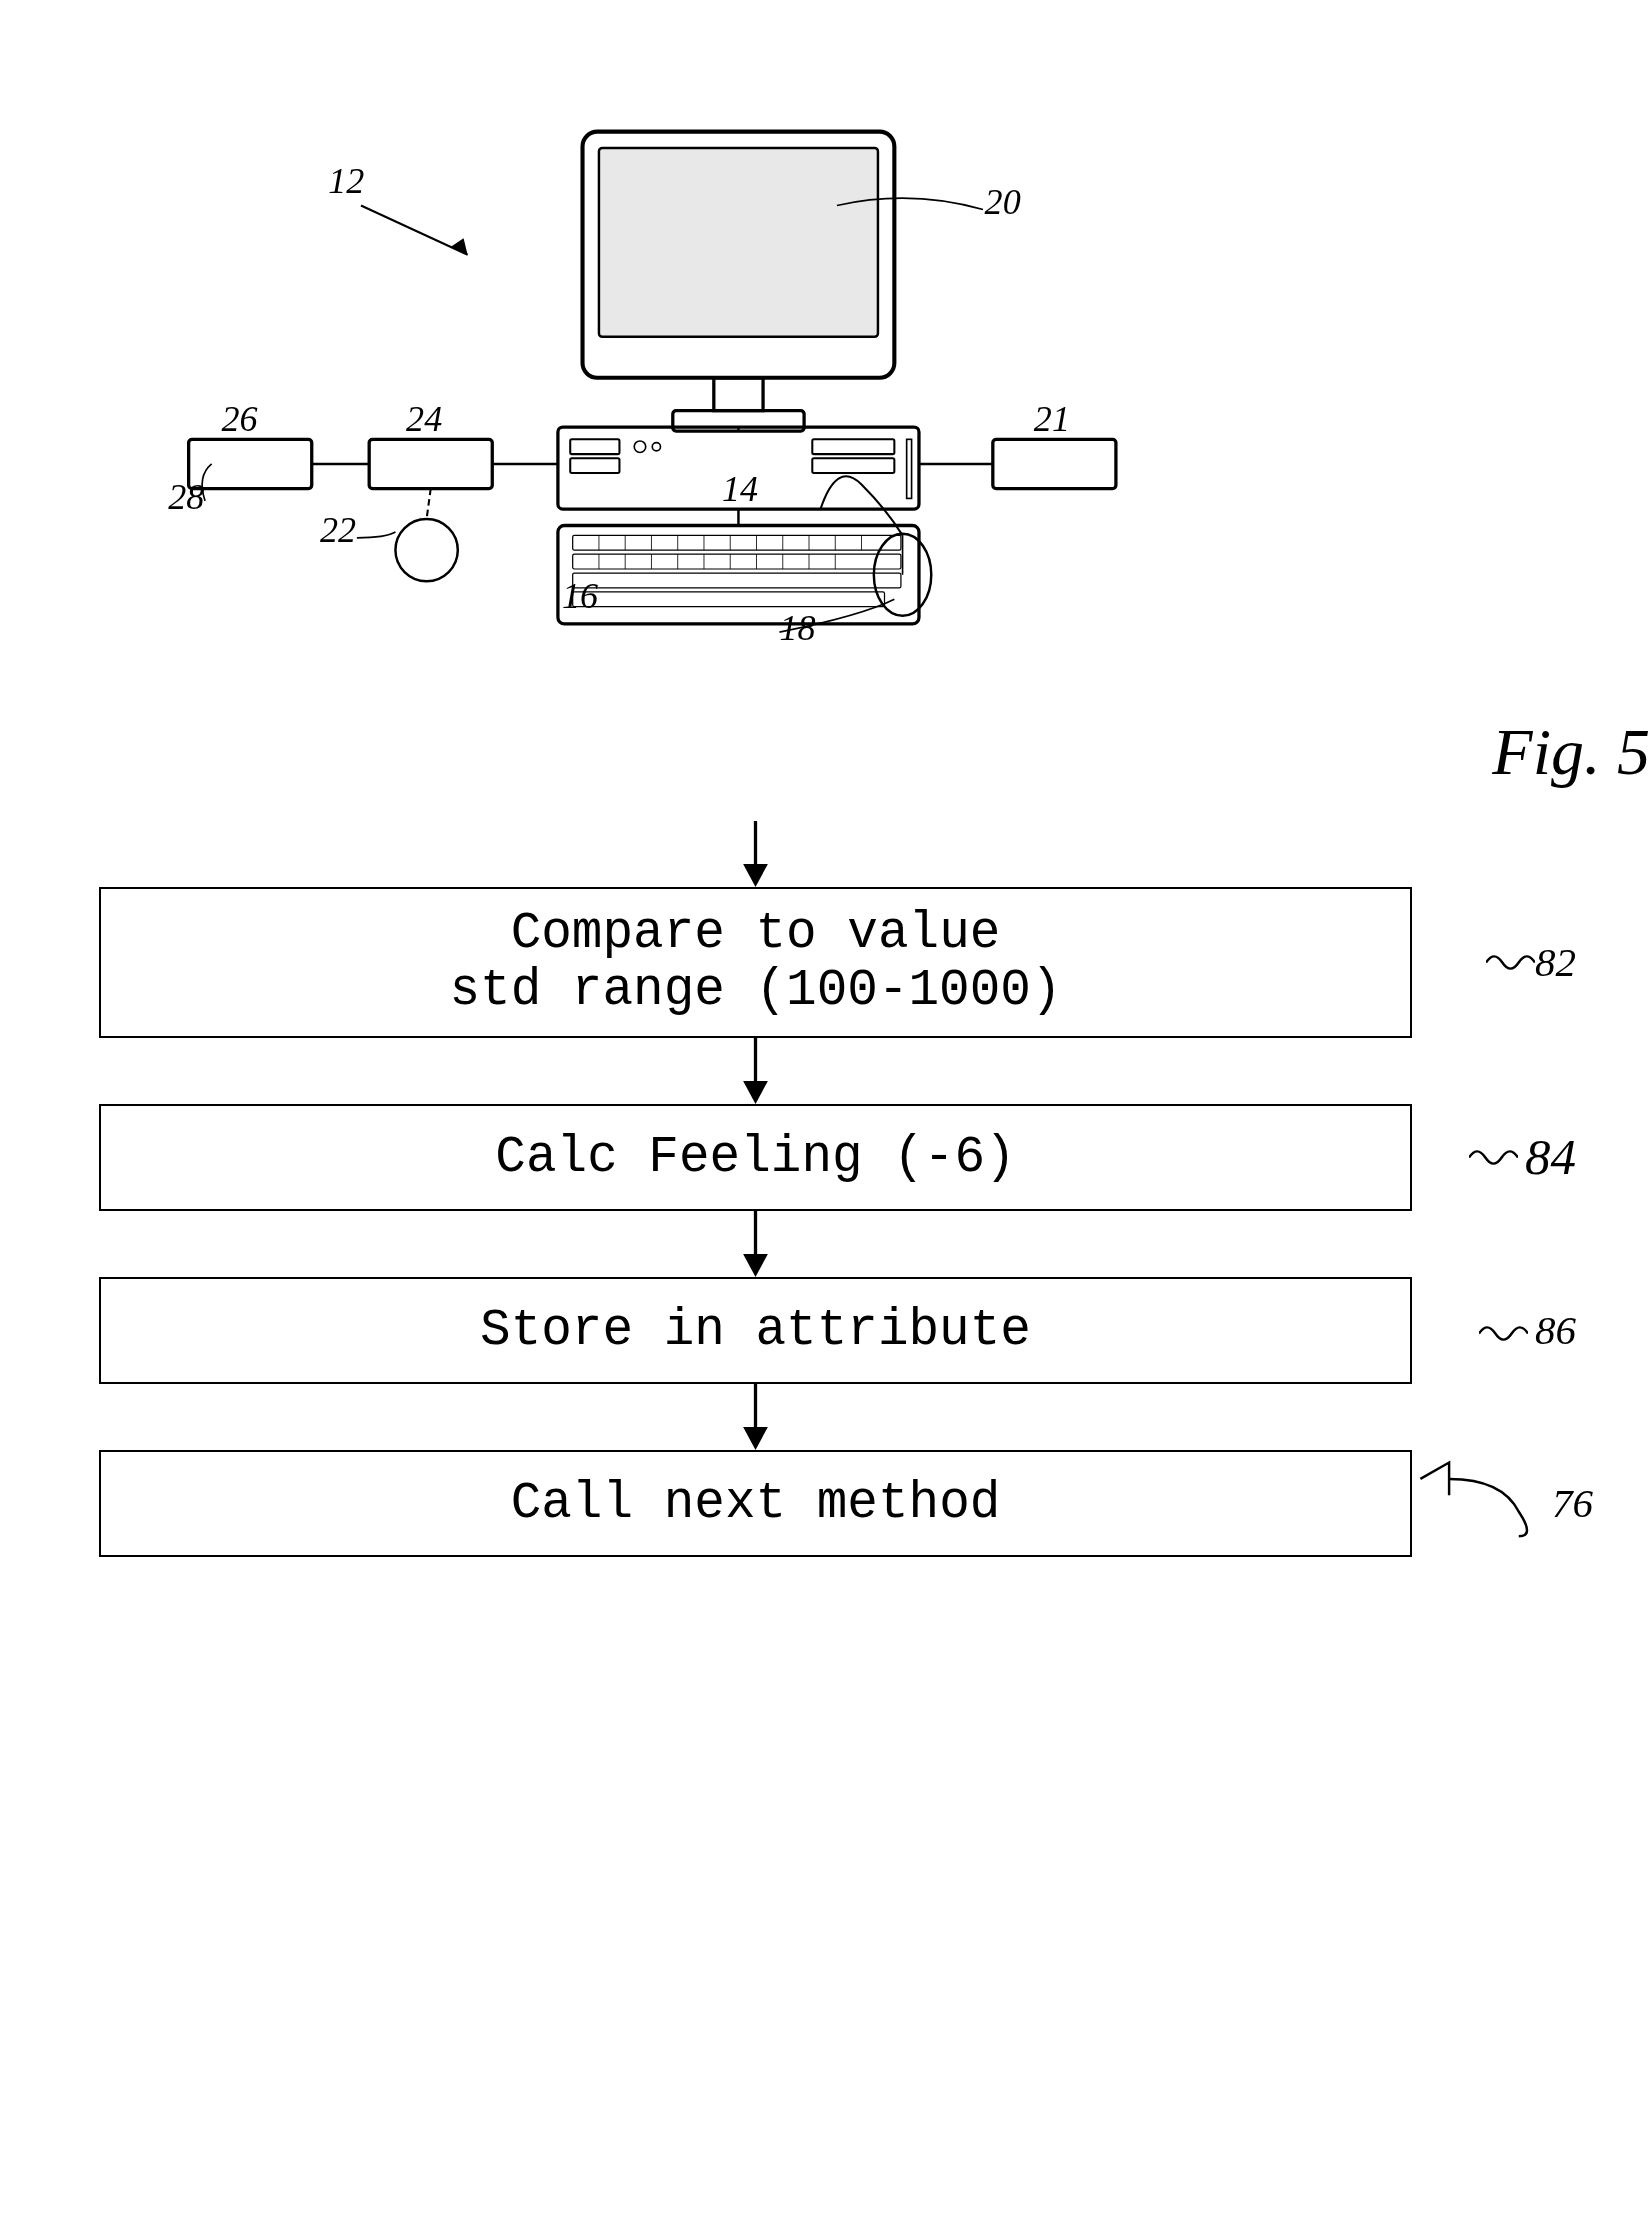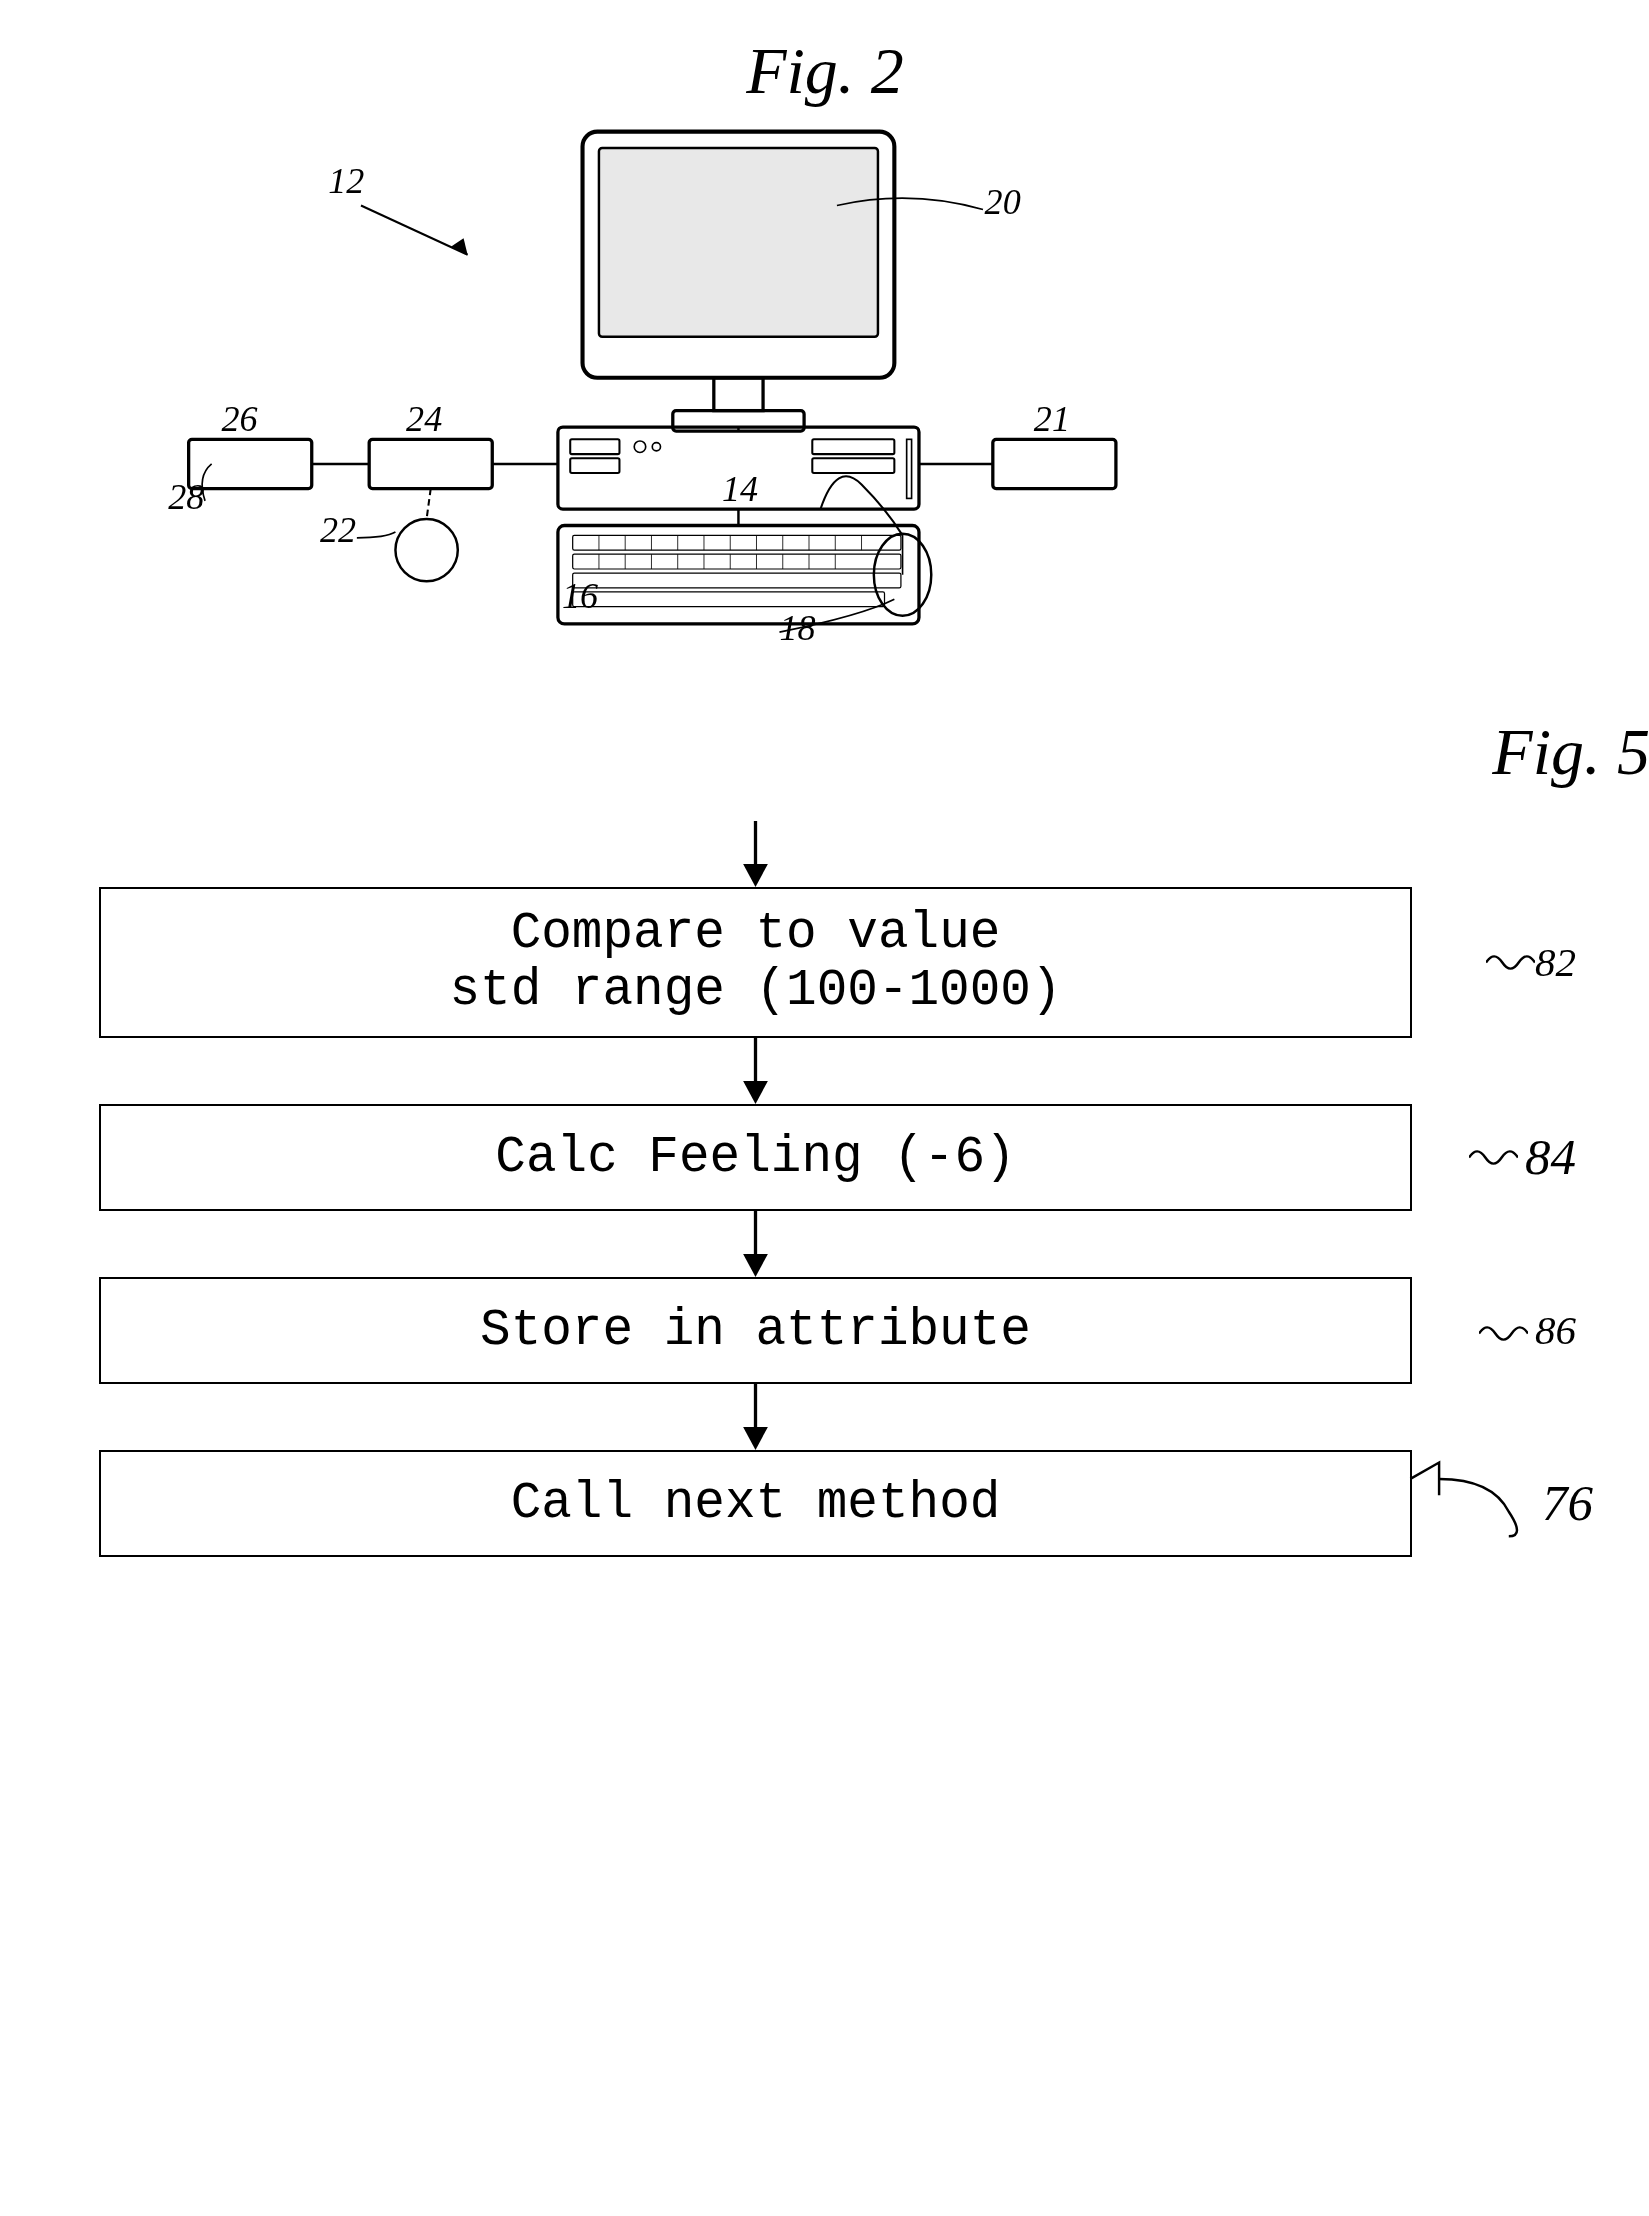--- a/index.html
+++ b/index.html
@@ -97,21 +97,20 @@
       width: 49px;
       height: 66px;
     }
 
   </style>
 </head>
 <body>
 
 <div class="page">
 
-  <div class="fig2-title">Fig. 2</div>
 
   <div class="fig2-area">
     <svg viewBox="0 0 1700 680" width="1395" height="558" xmlns="http://www.w3.org/2000/svg" class="computer-svg">
 
       <rect x="560" y="30" width="380" height="300" rx="18" ry="18" fill="none" stroke="#000" stroke-width="5"></rect>
 
       <rect x="580" y="50" width="340" height="230" rx="4" ry="4" fill="#e8e8e8" stroke="#000" stroke-width="3"></rect>
 
       <rect x="720" y="330" width="60" height="40" fill="none" stroke="#000" stroke-width="4"></rect>
 
@@ -292,20 +291,20 @@
         <span>Call next method</span>
       </div>
 
       <div style="position:absolute; right:-181px; top:0; bottom:0; display:flex; align-items:center;">
         <svg width="164" height="99" viewBox="0 0 200 120">
 
           <polyline points="20,30 55,10 55,50" fill="none" stroke="#000" stroke-width="3"></polyline>
 
           <path d="M55 30 Q120 30 140 70 Q160 100 140 100" fill="none" stroke="#000" stroke-width="3"></path>
         </svg>
-        <span style="font-size:51px; font-style:italic; font-family:'Times New Roman',serif; margin-left:-16.4px;">76</span>
+        <span style="font-size:41px; font-style:italic; font-family:'Times New Roman',serif; margin-left:-16.4px;">76</span>
       </div>
     </div>
 
   </div>
 
 </div>
 
 
 </body></html>

